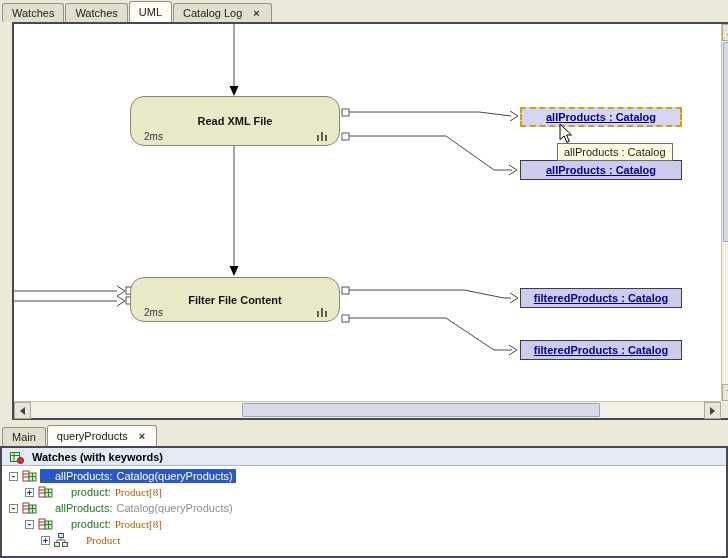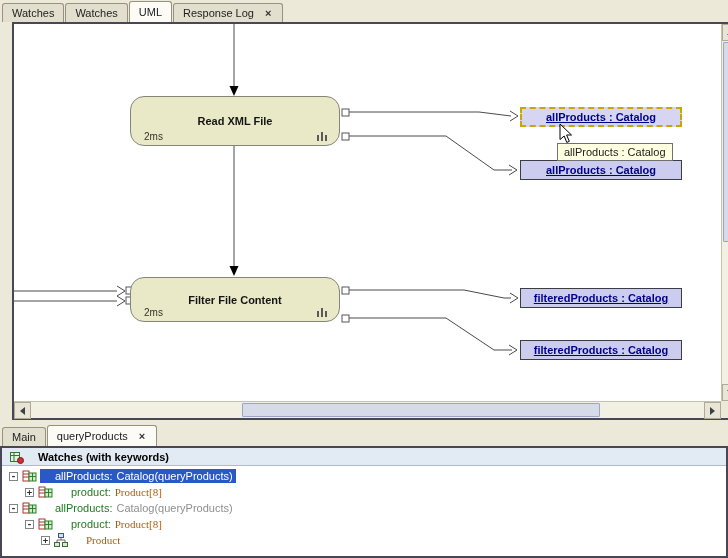--- a/index.html
+++ b/index.html
@@ -50,21 +50,21 @@
   .arr { width:0; height:0; }
   .arr-left  { border:4px solid transparent; border-left:0; border-right:5px solid #404040; }
   .arr-right { border:4px solid transparent; border-right:0; border-left:5px solid #404040; }
   .arr-up    { border:4px solid transparent; border-top:0; border-bottom:5px solid #404040; }
   .arr-down  { border:4px solid transparent; border-bottom:0; border-top:5px solid #404040; }
 
   
   .watches-frame { position:absolute; top:446px; left:0; width:728px; height:112px;
                    border:2px solid #474755; background:#fff; }
   .watches-header { height:18px; background:#e2eaf3; border-bottom:1px solid #adbac9;
-                    display:flex; align-items:center; gap:11px; padding:0 4px; font-weight:bold; color:#000; }
+                    display:flex; align-items:center; gap:5px; padding:0 4px; font-weight:bold; color:#000; }
   .tree { position:absolute; top:18px; left:0; right:0; bottom:0; background:#fff; padding-top:2px; overflow:hidden; }
   .trow { height:16px; display:flex; align-items:center; padding-left:5px; white-space:nowrap; }
   .texp { width:9px; height:9px; border:1px solid #848484; background:#fff; font:bold 9px "DejaVu Sans Mono", monospace;
           display:inline-flex; align-items:center; justify-content:center; line-height:1; color:#333; flex:0 0 9px; }
   .d0 { margin-left:2px; } .d1 { margin-left:18px; } .d2 { margin-left:34px; }
   .ticon { margin:0 3px 0 4px; line-height:0; flex:0 0 auto; }
   .tlabel { padding:1px 3px; }
   .tlabel.selected { background:#2a58c6; }
   .tlabel.selected span { color:#fff !important; }
   .tname { margin-right:4px;margin-left:12px; }
@@ -73,21 +73,21 @@
   .cgray { color:#8f8f8f; }
 </style>
 </head>
 <body>
 
 <div class="tabbar tabbar-top">
   <div class="tab">Watches</div>
   <div class="tab">Watches</div>
   <div class="tab active">UML</div>
   <div class="tab">
-    <span>Response Log</span>
+    <span>Catalog Log</span>
     <span class="tab-close">×</span>
   </div>
 </div>
 
 <div class="canvas-frame">
   <div class="canvas">
 
     <svg class="wires" width="707" height="377" viewBox="0 0 707 377">
 
       <line class="wire" x1="220" y1="0" x2="220" y2="63" stroke-width="1.5"></line>

